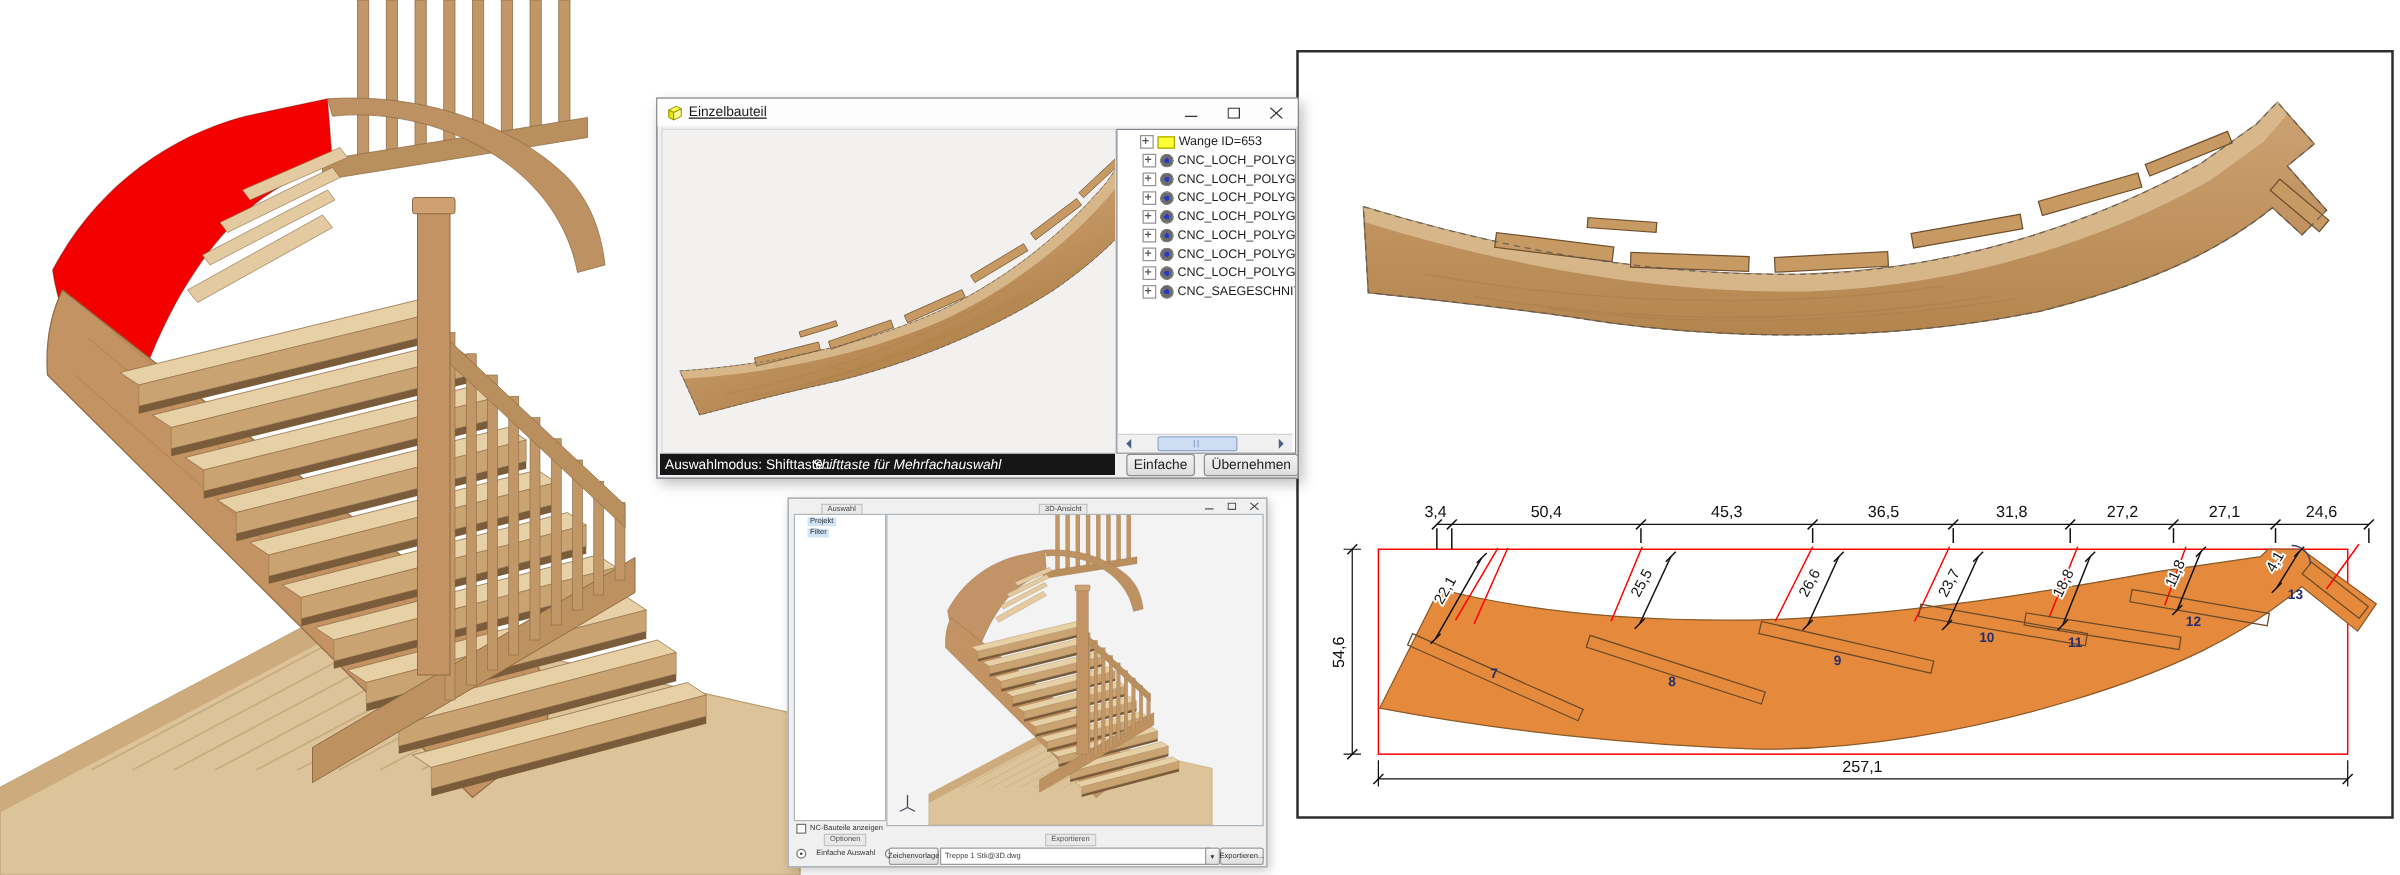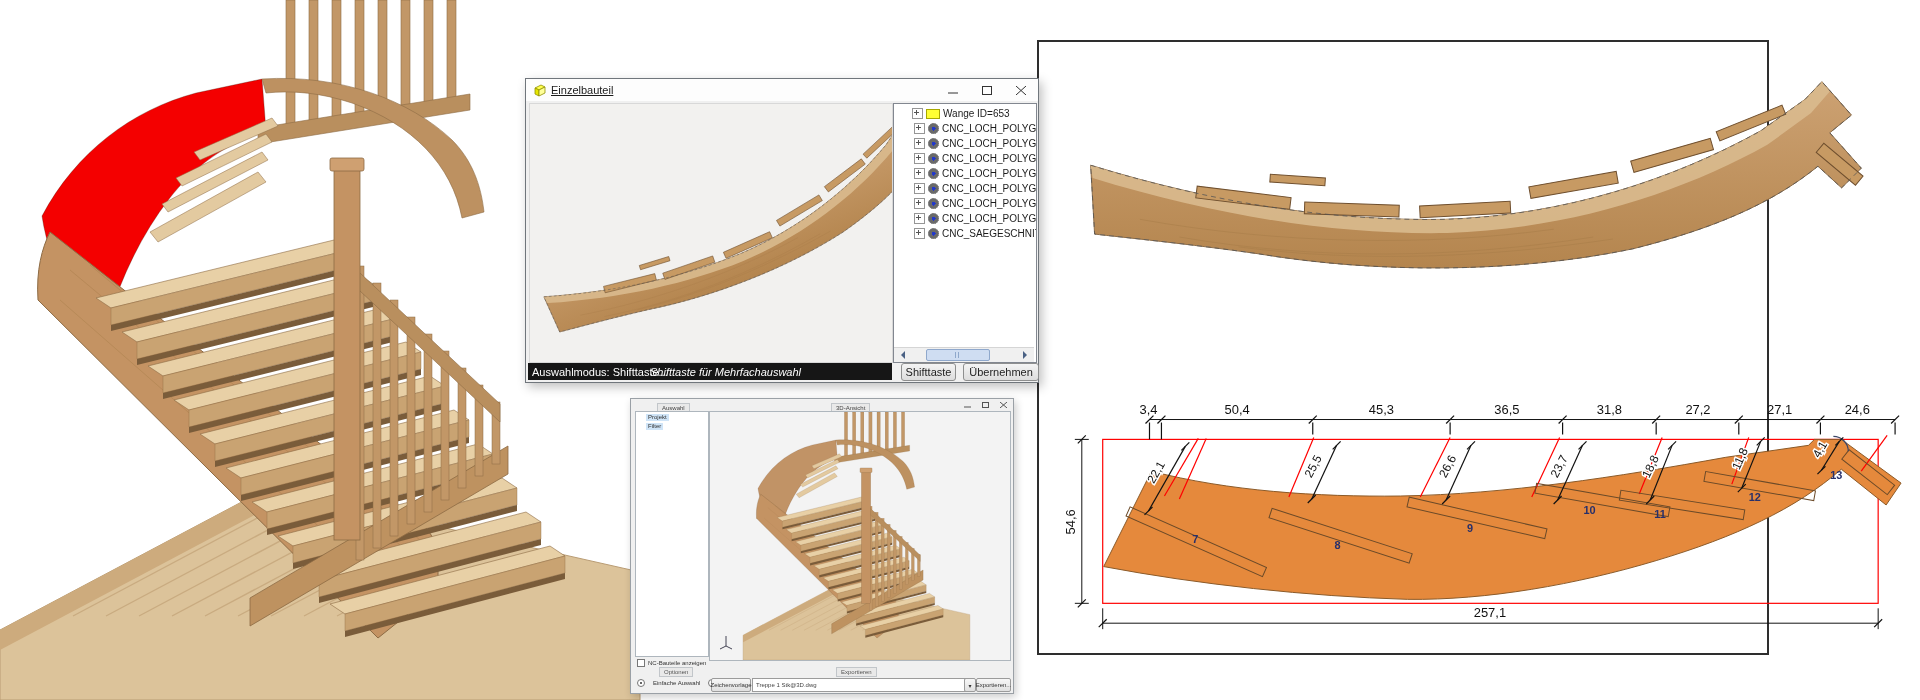--- a/index.html
+++ b/index.html
@@ -61,21 +61,21 @@
   .psec{position:absolute;font-size:6px;color:#555;background:#e9e9e9;border:1px solid #c2c6ca;padding:0 4px;line-height:8px;}
   .pradios{position:absolute;left:6px;top:280px;display:flex;gap:8px;align-items:center;}
   .radio{width:6px;height:6px;border:1px solid #777;border-radius:50%;background:#fff;position:relative;}
   .radio.on::after{content:"";position:absolute;left:1.5px;top:1.5px;width:2px;height:2px;border-radius:50%;background:#333;}
   .pminibtn{position:absolute;height:12px;background:linear-gradient(#f7f7f7,#e0e0e0);border:1px solid #9b9b9b;
             border-radius:2px;font-size:6px;display:flex;align-items:center;justify-content:center;color:#333;}
   .pinput{position:absolute;height:12px;background:#fff;border:1px solid #9b9b9b;font-size:6px;line-height:12px;
           padding:0 3px;color:#444;overflow:hidden;white-space:nowrap;}
   .axisglyph{position:absolute;left:8px;bottom:10px;}
   
-  .rightpanel{position:absolute;left:1037px;top:40px;width:732px;height:615px;background:#fff;
+  .rightpanel{position:absolute;left:1037px;top:40px;width:878px;height:615px;background:#fff;
               border:2px solid #2e2e2e;box-sizing:border-box;z-index:10;}
   text{font-family:"Liberation Sans",sans-serif;}
   .dimtxt{font-size:13px;fill:#111;}
   .stepdim{font-size:12px;fill:#111;stroke:#fff;stroke-width:3px;paint-order:stroke;}
   .stepnum{font-size:11px;font-weight:bold;fill:#27306b;}
   .wslot rect{fill:#c79a63;stroke:#6f4f2e;stroke-width:1;}
 </style>
 </head>
 <body>
 
@@ -306,21 +306,21 @@
       <div class="hscroll">
         <span class="sarrow left"></span>
         <span class="sthumb"></span>
         <span class="sarrow right"></span>
       </div>
     </div>
     <div class="statusbar">
       <span class="s1">Auswahlmodus: Shifttaste...</span>
       <span class="s2">Shifttaste für Mehrfachauswahl</span>
     </div>
-    <button class="dbtn" id="btn-cancel">Shifttaste</button>
+    <button class="dbtn" id="btn-cancel">Einfache</button>
     <button class="dbtn" id="btn-apply">Übernehmen</button>
   </div>
 
   <div class="preview">
     <div class="pctrls">
       <div class="wbtn">
           <svg width="7" height="6">
             <line x1="0" y1="5" x2="7" y2="5" stroke="#555" stroke-width="1"></line>
           </svg>
         </div>

